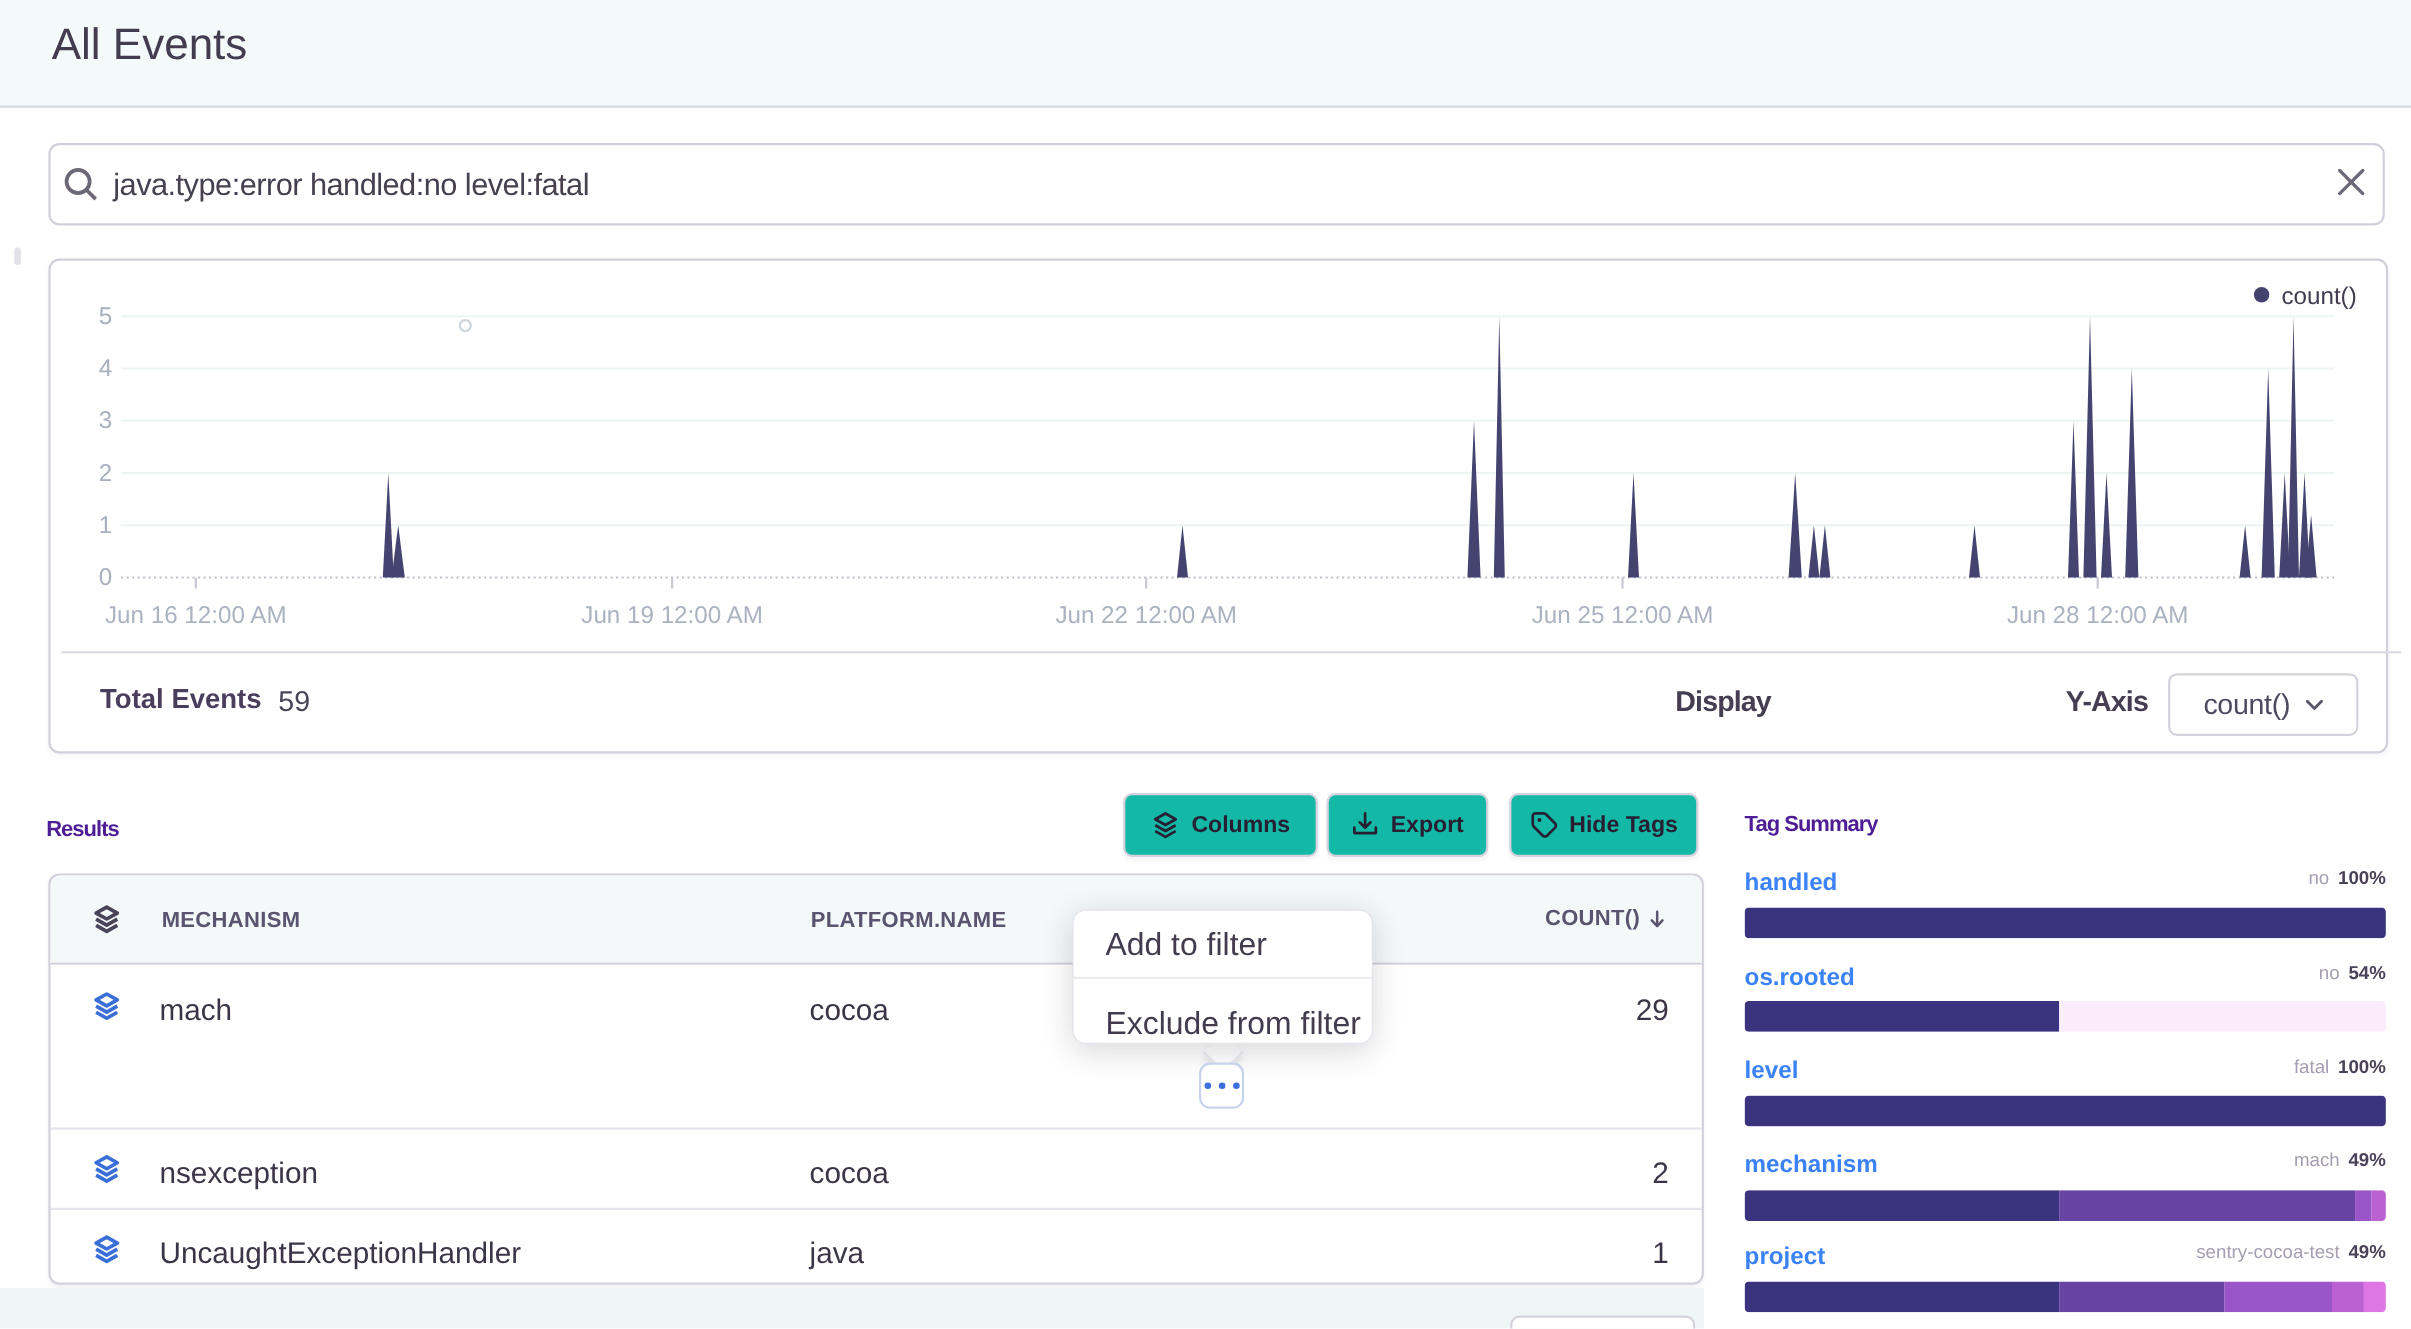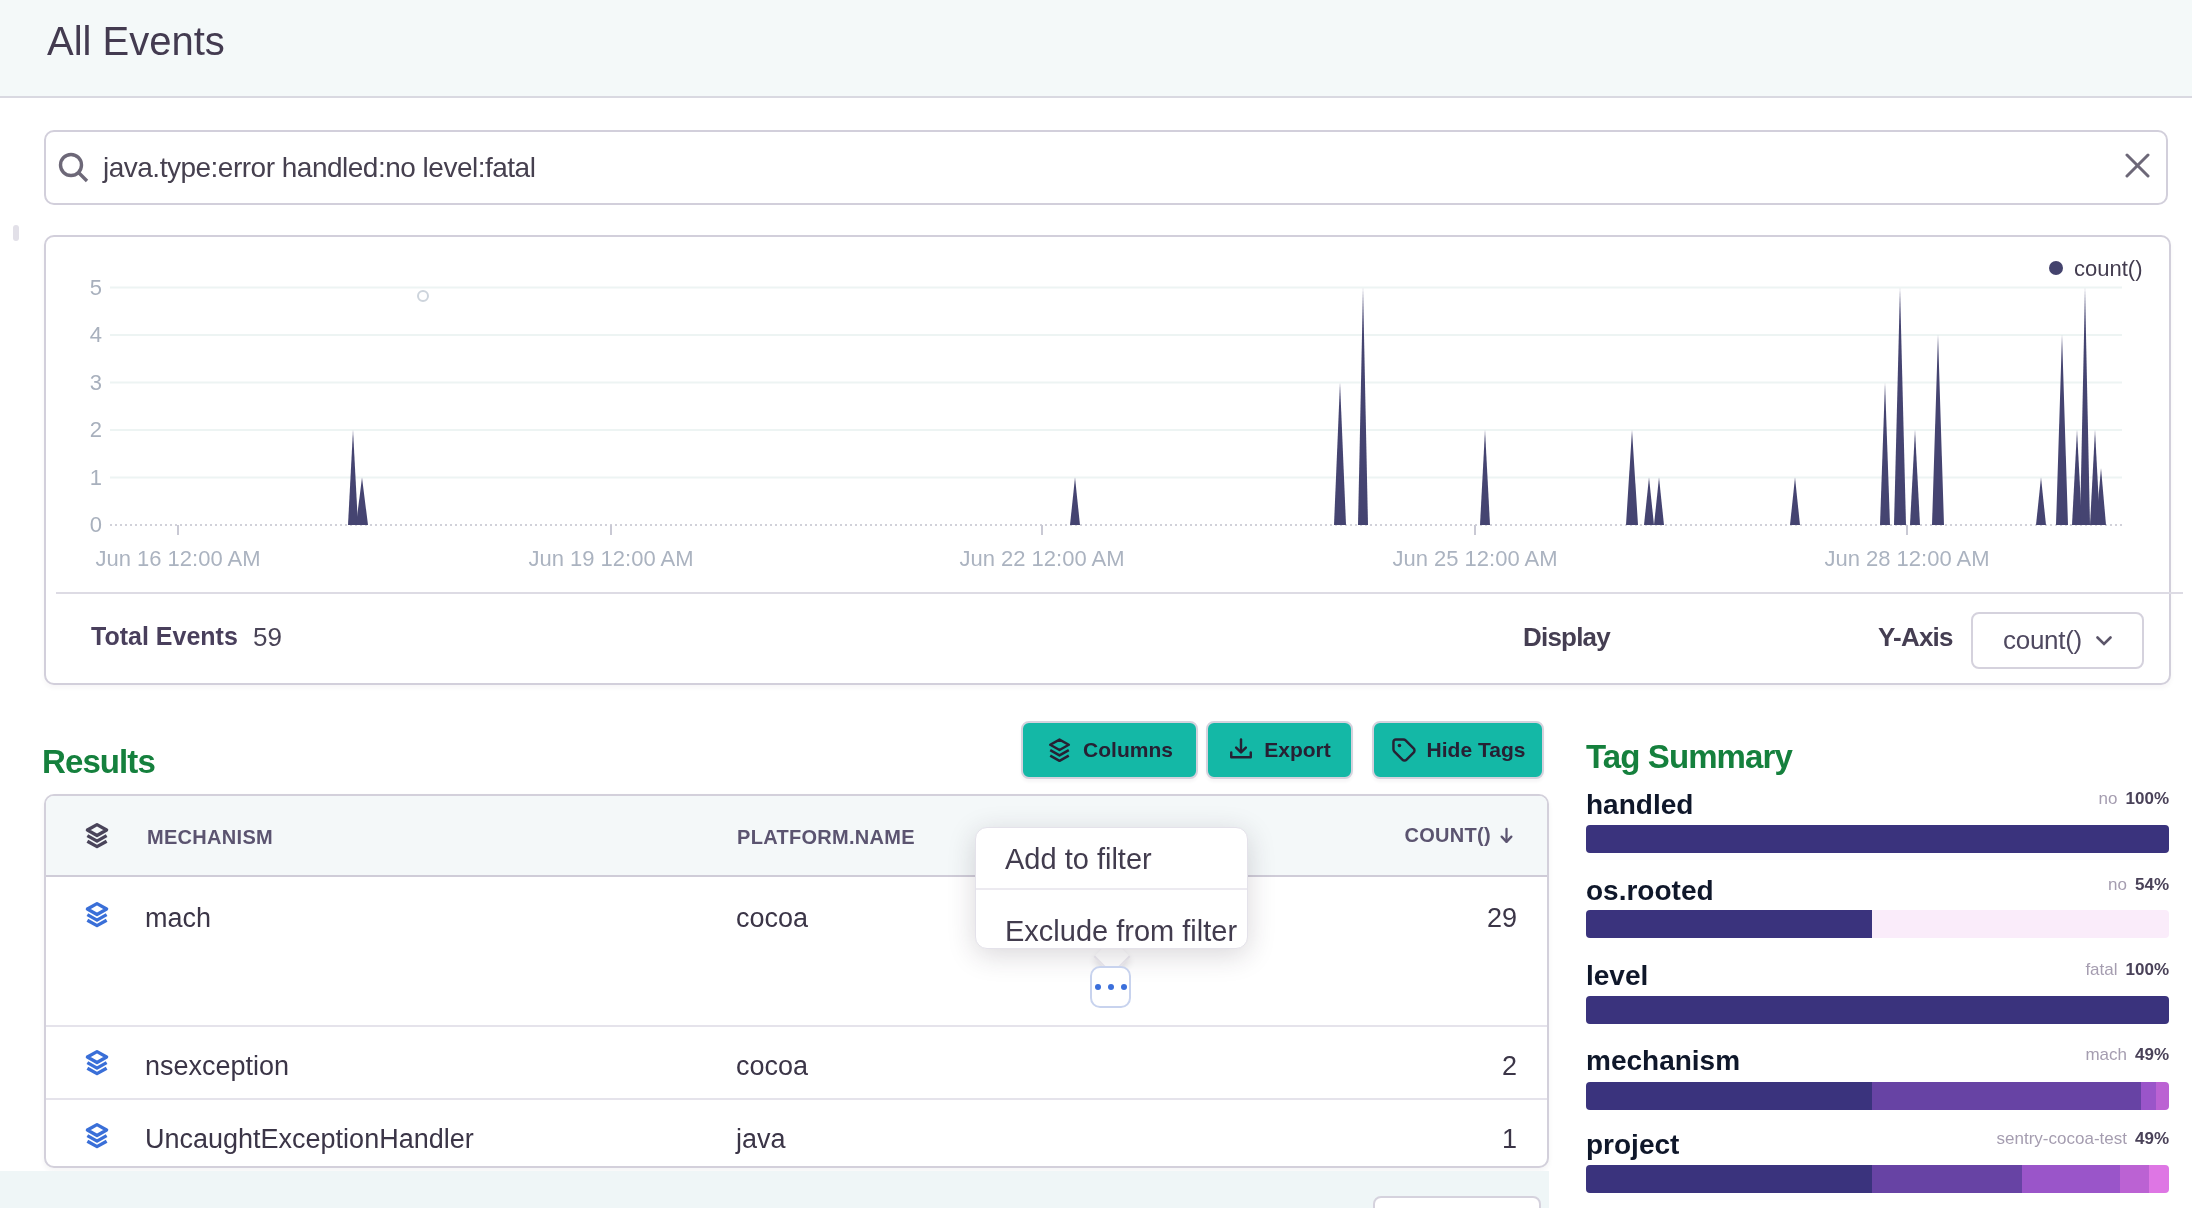--- a/index.html
+++ b/index.html
@@ -13,34 +13,34 @@
 .search{left:44px;top:130px;width:2124px;height:75px;background:#fff;border:2px solid #d2cfdb;border-radius:10px}
 .searchtext{left:103px;top:152px;font-size:28px;letter-spacing:-0.5px;color:#46404f}
 
 .card{left:44px;top:235px;width:2127px;height:450px;background:#fff;border:2px solid #d2cfdb;border-radius:10px;box-shadow:0 3px 5px rgba(40,30,60,.04)}
 .cfooter{left:56px;top:592px;width:2127px;height:93px;border-top:2px solid #dddbe4}
 .te-label{left:35px;top:28px;font-size:25px;font-weight:700;color:#493f5c}
 .te-val{left:197px;top:28px;font-size:26px;color:#4a4457}
 .ctrl-label{font-size:26px;font-weight:700;letter-spacing:-0.8px;color:#453e52}
 .dd{position:absolute;background:#fff;border:2px solid #d5d2dd;border-radius:8px;font-size:26px;letter-spacing:-0.3px;color:#4f4960;display:flex;align-items:center;justify-content:center;gap:14px}
 
-.h2{font-size:33px;font-weight:700;letter-spacing:-0.9px;color:#15803d}
+.h2{font-size:20px;font-weight:700;letter-spacing:-0.9px;color:#4c1d95}
 
 .btn{position:absolute;background:#14b8a6;border:2px solid #d5d2dd;border-radius:8px;display:flex;align-items:center;justify-content:center;gap:10px;font-size:21px;font-weight:700;color:#272033;box-shadow:0 3px 3px rgba(40,30,60,.04)}
 
 .tbl{left:44px;top:794px;width:1505px;height:374px;background:#fff;border:2px solid #d3d0db;border-radius:10px;box-shadow:0 3px 5px rgba(40,30,60,.05)}
 .thead{position:absolute;left:0;top:0;width:1501px;height:81px;background:#f4f8f9;border-bottom:2px solid #cfccd8;border-radius:8px 8px 0 0}
 .th{position:absolute;font-size:20px;font-weight:700;letter-spacing:0.3px;color:#5b5470;top:30px}
 .row{position:absolute;left:0;width:1501px;height:73px}
 .rowsep{border-top:2px solid #e5e3eb}
 .cell{position:absolute;font-size:27px;color:#3b3547;top:24px;white-space:nowrap}
 .num{right:30px;text-align:right}
 
 .tagcol{left:1586px;top:0;width:583px;height:1016px}
-.taglabel{position:absolute;font-size:28px;font-weight:700;color:#0f172a}
+.taglabel{position:absolute;font-size:22px;font-weight:700;color:#3b82f6}
 .tagval{position:absolute;right:0;font-size:17px;color:#a59db0;text-align:center}
 .tagval b{color:#4a4259;font-weight:700;margin-left:8px}
 .bar{position:absolute;left:0;width:583px;height:28px;border-radius:4px;overflow:hidden;display:flex}
 .bar div{height:28px}
 
 .popup{left:975px;top:827px;width:273px;height:122px;background:#fff;border:1px solid #e4e2ea;border-radius:12px;box-shadow:0 6px 28px rgba(43,34,51,.18);z-index:5}
 .popup .it{position:absolute;left:29px;font-size:29px;color:#423c4e}
 .popup .sep{position:absolute;left:0;top:60px;width:271px;border-top:2px solid #eceaf0}
 .parrow{left:1099px;top:944px;width:26px;height:26px;background:#fff;transform:rotate(45deg);border-right:2px solid #eceaf0;border-bottom:2px solid #eceaf0;box-shadow:3px 3px 7px rgba(43,34,51,.12);z-index:4}
 .dots{left:1090px;top:966px;width:41px;height:42px;background:#fff;border:2px solid #c8d3ee;border-radius:10px;display:flex;align-items:center;justify-content:center;gap:7px;z-index:6}

